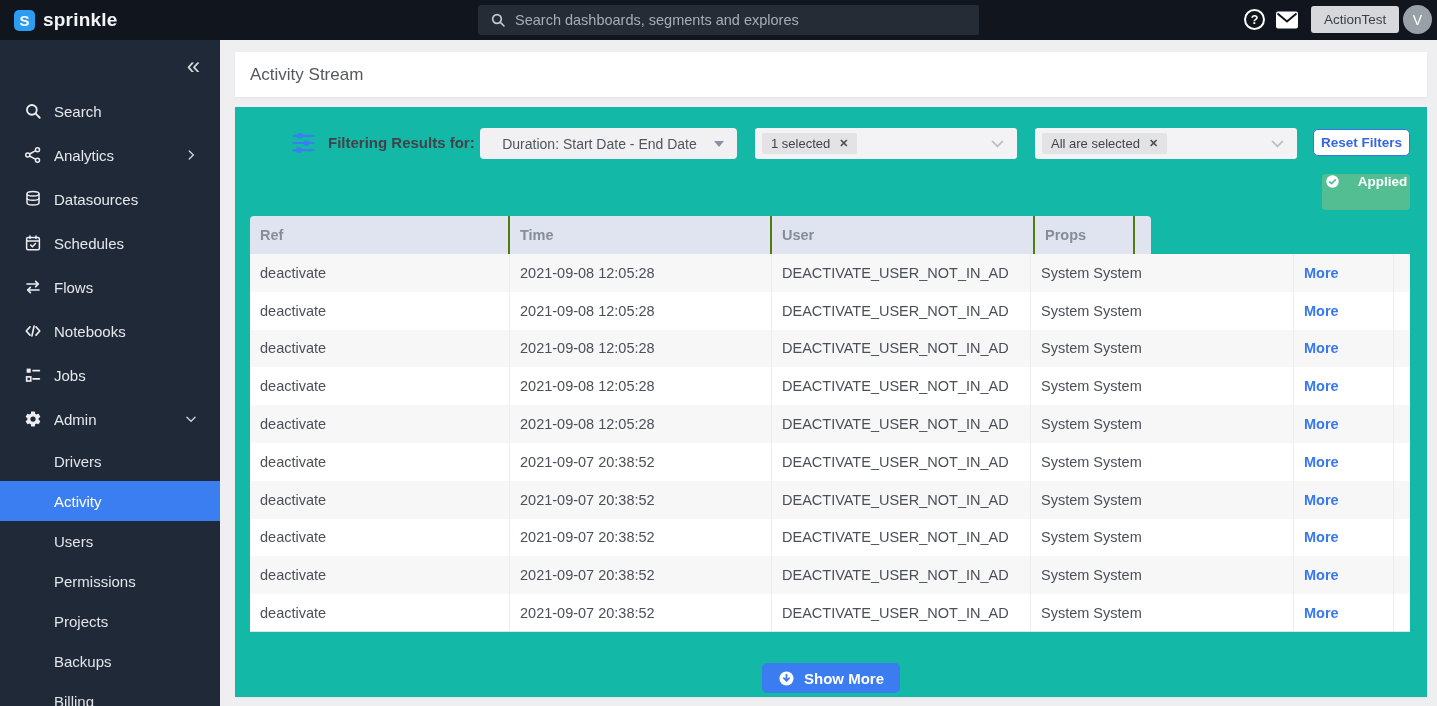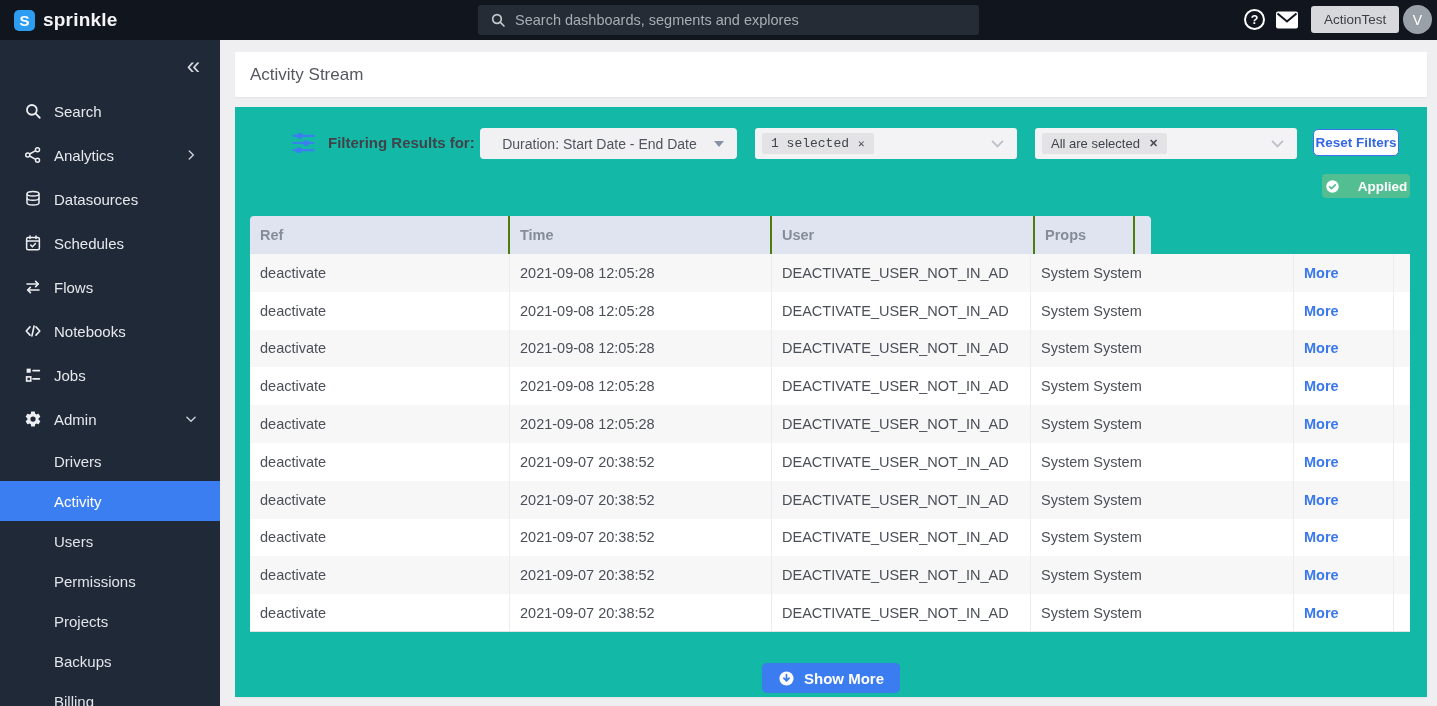--- a/index.html
+++ b/index.html
@@ -36,28 +36,28 @@
   .content-card { position:absolute; left:235px; top:107px; width:1192px; height:590px; background:#14b8a6; box-shadow:0 1px 2px rgba(0,0,0,.05); }
 
   .sliders-icn { position:absolute; left:57px; top:25px; width:23px; height:22px; }
   .filter-label { position:absolute; left:93px; top:27px; font-size:15px; font-weight:700; color:#40434a; }
 
   .dd { position:absolute; top:21px; height:31px; background:#f1f1f3; border-radius:4px; display:flex; align-items:center; cursor:pointer; }
   .dd-duration { left:245px; width:257px; justify-content:center; }
   .dd-duration .dd-text { font-size:14px; color:#4f545e; margin-right:18px; }
   .caret-down { position:absolute; right:13px; width:0; height:0; border-left:5px solid transparent; border-right:5px solid transparent; border-top:6px solid #8892a6; }
   .ms { background:#f3f3f5; border-radius:3px; padding-left:7px; }
-  .ms-2 { left:520px; width:262px;font-family:Liberation Mono, monospace; }
+  .ms-2 { left:520px; width:262px; }
   .ms-3 { left:800px; width:262px; }
   .chip { height:21px; background:#e3e3e6; border-radius:2px; padding:0 9px; display:flex; align-items:center; gap:9px; font-size:13px; color:#3f444d; }
   .chip .x { font-size:11px; font-weight:700; color:#4a4e55; cursor:pointer; }
   .ms .chev-dn { position:absolute; right:11px; width:17px; height:17px; color:#bcc0c7; }
 
-  .reset-btn { position:absolute; left:1078px; top:22px; width:86px; height:27px; background:#fff; border:1px solid #3b72e8; border-radius:5px; color:#3566e4; font-size:13.5px; font-weight:700; display:flex; align-items:center; justify-content:center; cursor:pointer; }
-  .applied-btn { position:absolute; left:1087px; top:67px; width:88px; height:24px; background:#52be92; border-radius:4px; color:#fff; font-size:13.5px; font-weight:700; display:flex; align-items:center; justify-content:center; gap:18px; cursor:pointer; }
+  .reset-btn { position:absolute; left:1078px; top:22px; width:97px; height:27px; background:#fff; border:1px solid #3b72e8; border-radius:5px; color:#3566e4; font-size:13.5px; font-weight:700; display:flex; align-items:center; justify-content:center; cursor:pointer; }
+  .applied-btn { position:absolute; left:1087px; top:67px; width:88px; height:36px; background:#52be92; border-radius:4px; color:#fff; font-size:13.5px; font-weight:700; display:flex; align-items:flex-start; justify-content:center; gap:18px; cursor:pointer; }
 
   
   .table { position:absolute; left:15px; top:109px; width:1160px; }
   .thead { display:flex; height:38px; }
   .hcell { background:#dfe4f0; border-right:2px solid #4d7c0f; padding-left:10px; display:flex; align-items:center; font-size:14.5px; font-weight:700; color:#868c98; }
   .hcell:first-child { border-radius:4px 0 0 0; }
   .hcell:last-child { border-right:none; border-radius:0 4px 0 0; }
   .c0{width:260px;} .c1{width:262px;} .c2{width:259px;} .c3{width:263px;} .c4{width:100px;} .c5{width:16px;}
   .trow { display:flex; height:37.8px; }
   .trow.odd { background:#f7f7f8; }

